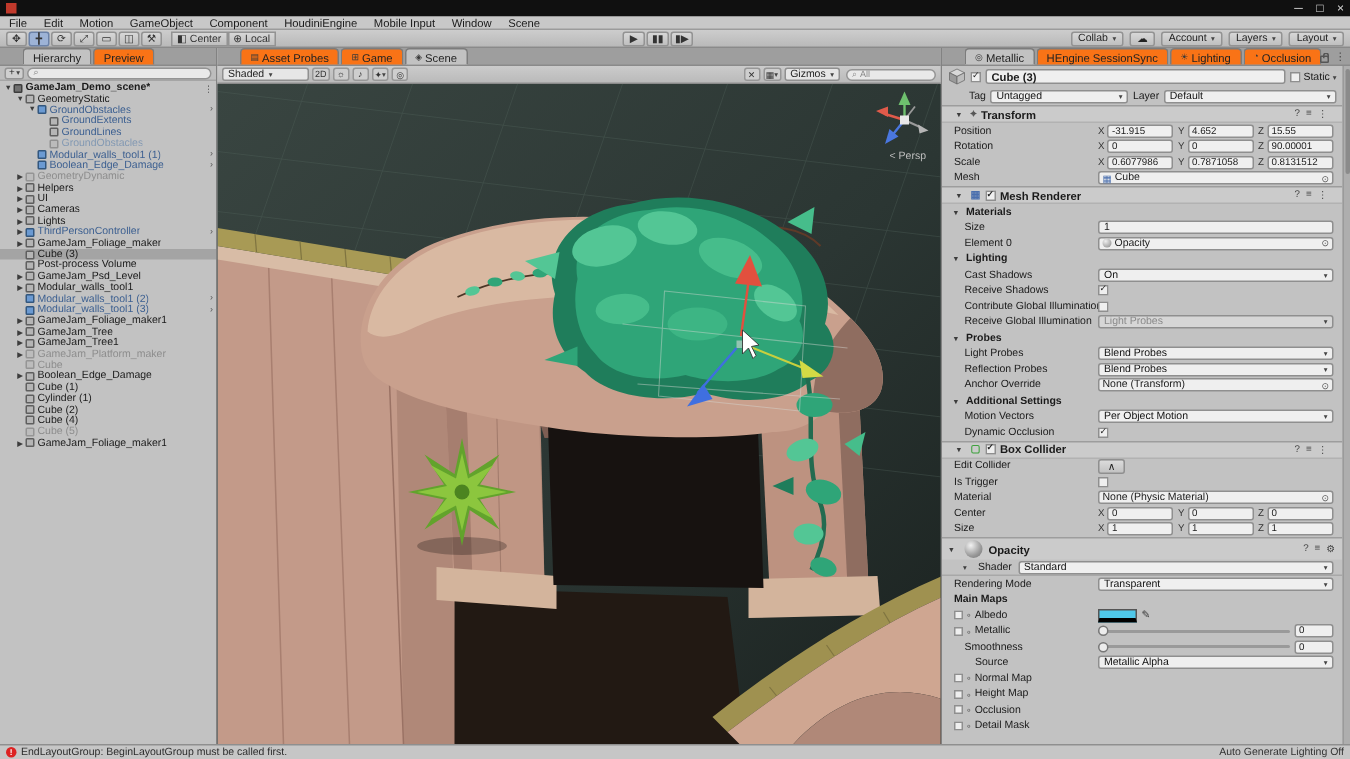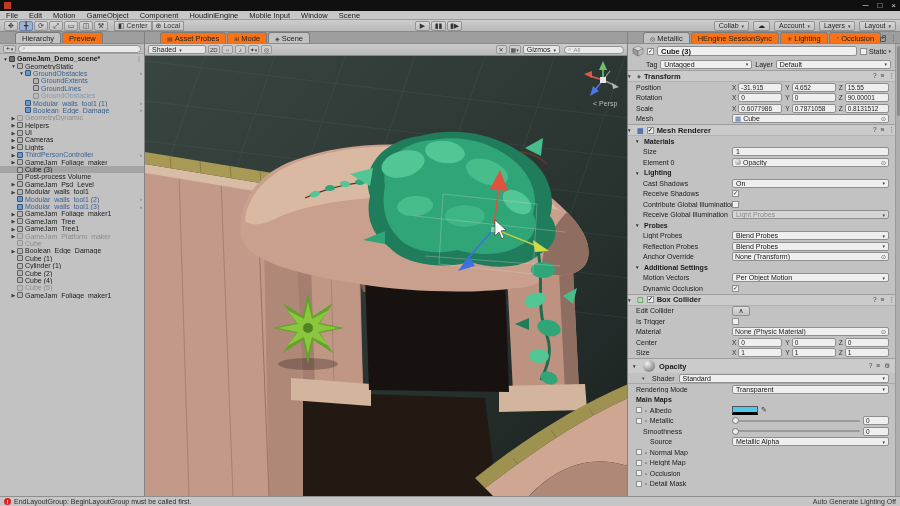--- a/index.html
+++ b/index.html
@@ -66,21 +66,21 @@
 .i-scroll{position:absolute;right:0;top:12px;bottom:0;width:5px;background:#aeaeae;border-left:1px solid #9a9a9a}
 .i-thumb{position:absolute;top:2px;left:0.5px;width:3.5px;height:70px;background:#8b8b8b;border-radius:2px}
 .i-body{position:absolute;left:0;right:5px;top:12px;bottom:0;overflow:hidden}
 .go-header{height:14px;display:flex;align-items:center;gap:3px;padding:0 4px}
 .go-name{flex:1;height:10px;background:#efefef;border:1px solid #8f8f8f;border-radius:2px;font-size:7.5px;font-weight:bold;display:flex;align-items:center;padding:0 3px}
 .static-grp{display:flex;align-items:center;gap:2px;font-size:7px}
 .taglayer{height:12px;display:flex;align-items:center;gap:3px;padding:0 4px 0 18px;font-size:7px}
 .dropfield{height:9px;background:#efefef;border:1px solid #8f8f8f;border-radius:2px;display:flex;align-items:center;padding:0 3px;font-size:7px;color:#111;gap:2px}
 .dropfield .dv{flex:1;overflow:hidden;white-space:nowrap}
 .dropfield.disabled{background:#d6d6d6;color:#8a8a8a}
-.c-header{height:12px;background:#cbcbcb;border-top:1px solid #9d9d9d;border-bottom:1px solid #b2b2b2;display:flex;align-items:center;gap:3px;padding:0 0;font-size:7.5px;font-weight:bold}
+.c-header{height:12px;background:#cbcbcb;border-top:1px solid #9d9d9d;border-bottom:1px solid #b2b2b2;display:flex;align-items:center;gap:3px;padding:0 10px;font-size:7.5px;font-weight:bold}
 .fold{font-size:5px;color:#3c3c3c;width:6px}
 .cicon{font-size:7px;line-height:7px}
 .hdr-icons{margin-left:auto;display:flex;gap:4px;font-weight:normal;font-size:6.5px;color:#444}
 .cb{width:7px;height:7px;background:#efefef;border:1px solid #8f8f8f;font-size:6px;line-height:5px;text-align:center;color:#222;flex:0 0 auto}
 .i-row{height:10.5px;display:flex;align-items:center;padding:0 6px 0 8px;font-size:7px}
 .i-label{width:96px;flex:0 0 auto;white-space:nowrap;overflow:hidden;display:flex;align-items:center;gap:2px}
 .i-label.ind1{padding-left:7px}
 .i-label.ind2{padding-left:14px}
 .i-ctrl{flex:1;display:flex;align-items:center;gap:3px;min-width:0}
 .tfield{flex:1;height:9px;background:#efefef;border:1px solid #8f8f8f;border-radius:2px;font-size:7px;display:flex;align-items:center;padding:0 3px}
@@ -370,21 +370,21 @@
 </div>
 
 <div class="scene-panel">
   <div class="tabbar">
       <span class="tab">
         <span class="ticon">▤</span>
         <span>Asset Probes</span>
       </span>
       <span class="tab">
         <span class="ticon">⊞</span>
-        <span>Mode</span>
+        <span>Game</span>
       </span>
       <span class="tab active">
         <span class="ticon">◈</span>
         <span>Scene</span>
       </span>
     </div>
   <div class="scene-toolbar">
     <span class="s-drop" style="width:58px">
         <span class="dv">Shaded</span>
         <span class="caret">▾</span>

